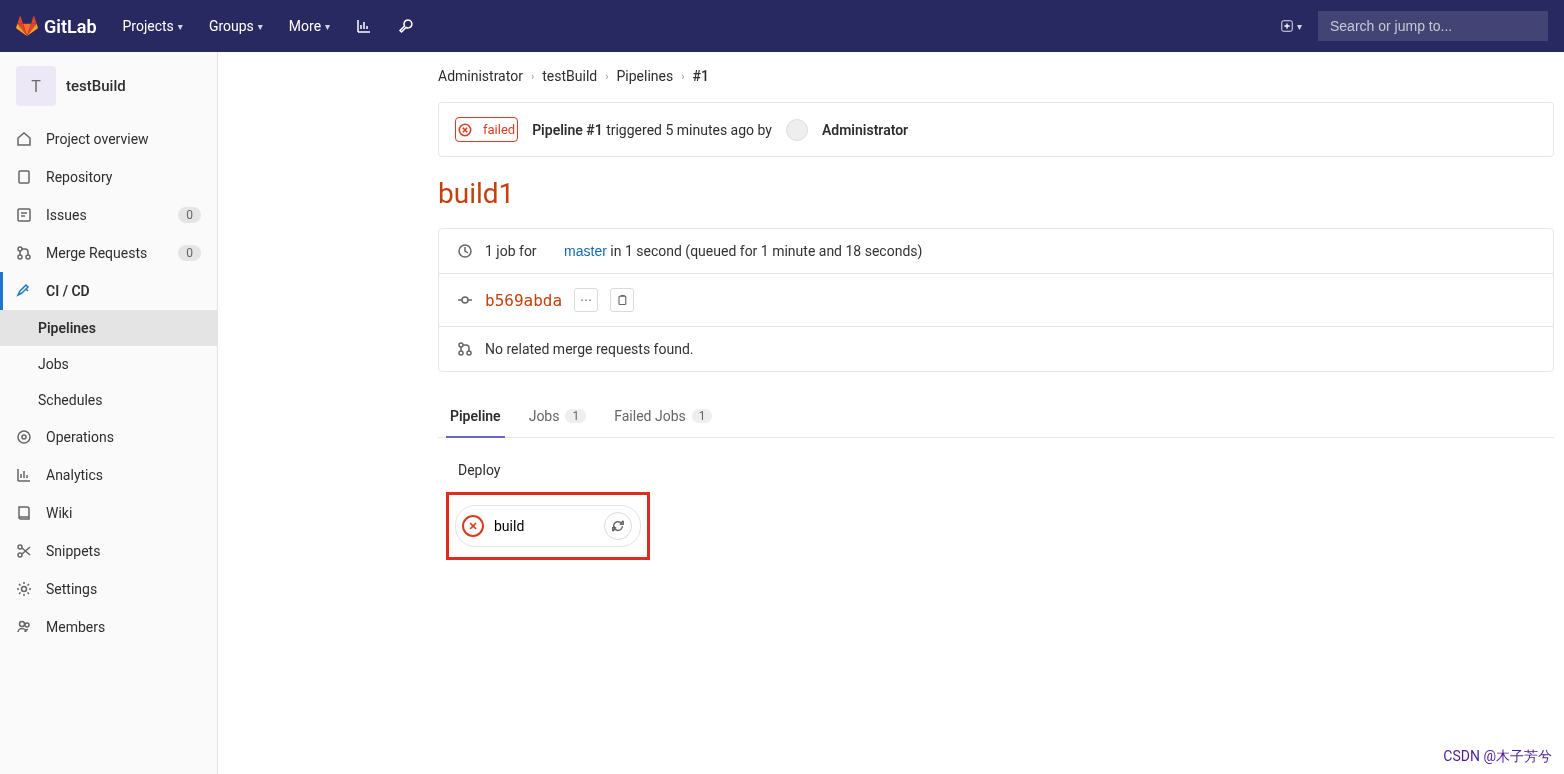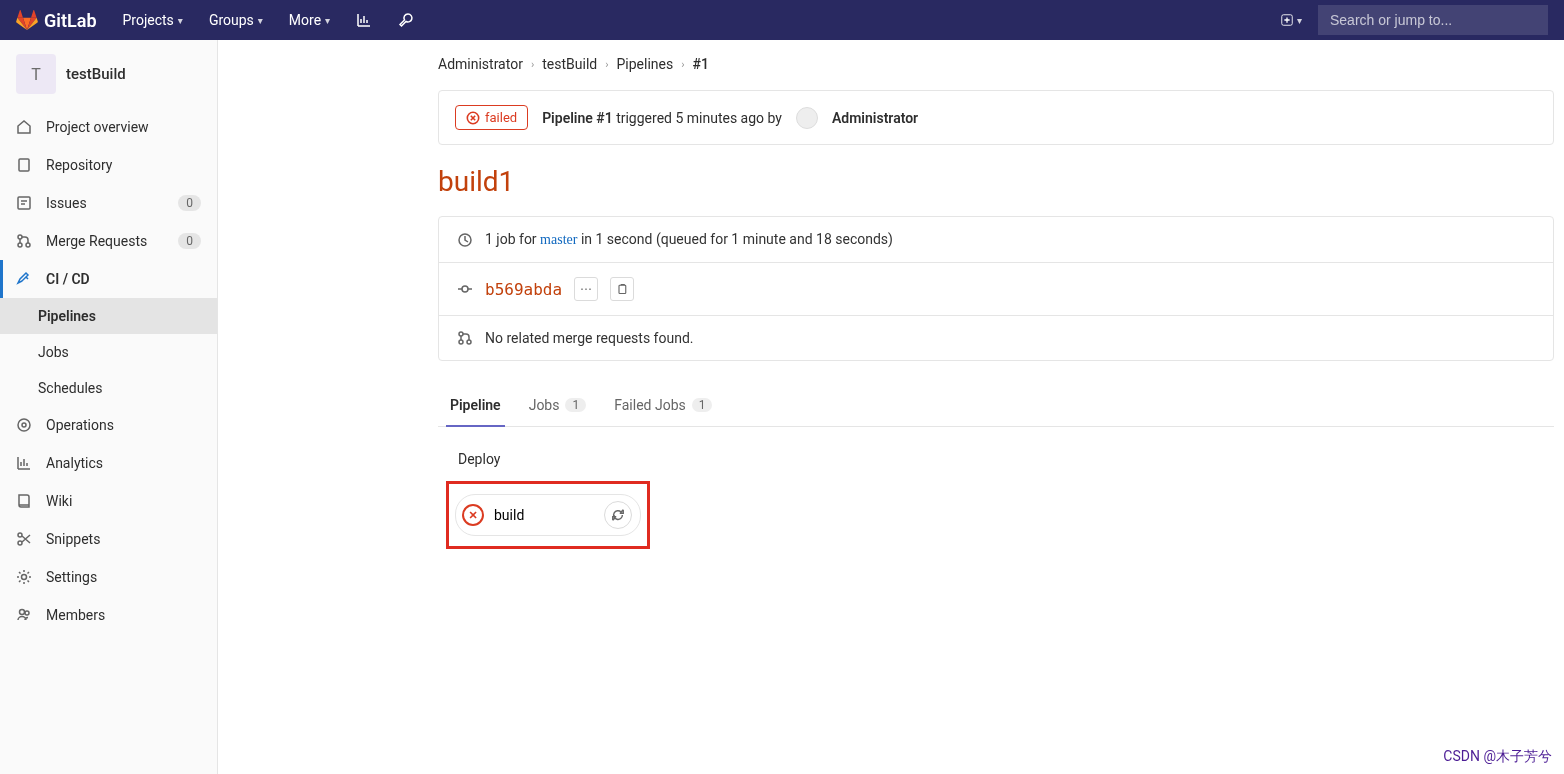--- a/index.html
+++ b/index.html
@@ -1,20 +1,20 @@
 <!DOCTYPE html>
 <html><head>
 <meta charset="utf-8">
 <style>
 * { box-sizing: border-box; margin: 0; padding: 0; }
 body { font-family: -apple-system, BlinkMacSystemFont, "Segoe UI", Roboto, sans-serif; font-size: 14px; color: #2e2e2e; background: #fff; }
 a { text-decoration: none; color: inherit; }
 
 
-.navbar { height: 40px; background: #292961; display: flex; align-items: center; padding: 0 16px; color: #fff; }
+.navbar { height: 52px; background: #292961; display: flex; align-items: center; padding: 0 16px; color: #fff; }
 .navbar-left { display: flex; align-items: center; gap: 6px; }
 .logo { display: flex; align-items: center; gap: 6px; margin-right: 10px; }
 .logo-text { font-weight: 600; font-size: 18px; }
 .nav-item { display: flex; align-items: center; gap: 4px; padding: 0 10px; height: 40px; cursor: pointer; font-size: 14px; }
 .chevron { font-size: 10px; opacity: 0.8; }
 .navbar-right { margin-left: auto; display: flex; align-items: center; gap: 8px; }
 .plus-btn { display: flex; align-items: center; gap: 3px; padding: 4px 8px; cursor: pointer; }
 .search-box { background: rgba(255,255,255,0.12); border: none; color: #fff; padding: 7px 12px; width: 230px; font-size: 14px; }
 .search-box::placeholder { color: rgba(255,255,255,0.7); }
 
@@ -35,34 +35,34 @@
 .sub-item { padding: 10px 16px 10px 38px; cursor: pointer; color: #2e2e2e; }
 .sub-item.active { background: #e4e4e4; font-weight: 600; }
 
 
 .content { padding: 16px 0 24px 0; max-width: none; margin-left: 220px; margin-right: 10px; }
 .breadcrumbs { display: flex; align-items: center; gap: 8px; font-size: 14px; color: #666; padding-bottom: 18px; }
 .breadcrumbs .crumb { color: #2e2e2e; cursor: pointer; }
 .breadcrumbs .sep { color: #999; font-size: 11px; }
 
 .pipeline-header-row { display: flex; align-items: center; gap: 14px; border: 1px solid #e5e5e5; border-radius: 4px; padding: 14px 16px; margin-bottom: 20px; }
-.status-badge { display: inline-flex; align-items: center; gap: 5px; border: 1px solid #db3b21; color: #db3b21; border-radius: 4px; padding: 4px 10px; font-size: 13px; }
+.status-badge { display: inline-flex; align-items: center; gap: 11px; border: 1px solid #db3b21; color: #db3b21; border-radius: 4px; padding: 4px 2px; font-size: 13px; }
 .status-badge .x-icon { width: 14px; height: 14px; }
 .pipeline-title-text { font-size: 14px; }
 .pipeline-title-text b { font-weight: 600; }
 .avatar-circle { width: 22px; height: 22px; border-radius: 50%; background: #eee; border: 1px solid #ddd; display: inline-block; }
 .author { font-weight: 600; }
 
 .page-title { font-size: 28px; font-weight: 400; margin-bottom: 18px; color: #c2410c; }
 
 .info-panel { border: 1px solid #e5e5e5; border-radius: 4px; }
 .info-row { display: flex; align-items: center; gap: 12px; padding: 14px 18px; border-bottom: 1px solid #e5e5e5; font-size: 14px; color: #333; }
 .info-row:last-child { border-bottom: none; }
 .info-icon { width: 16px; height: 16px; color: #666; display: flex; align-items: center; justify-content: center; }
-.branch-link { color: #1068bf; font-family: Liberation Serif, serif; }
+.branch-link { color: #1068bf; font-family: Liberation Sans, sans-serif; margin-left: 24px; }
 .latest-tag { background: #108548; color: #fff; padding: 2px 8px; border-radius: 3px; font-size: 12px; }
 .sha-link { color: #c2410c; font-family: monospace; font-size: 16px; }
 .icon-btn { border: 1px solid #dbdbdb; background: #fff; border-radius: 3px; width: 24px; height: 24px; display: inline-flex; align-items: center; justify-content: center; cursor: pointer; color: #666; font-size: 12px; }
 
 .tabs { display: flex; gap: 20px; border-bottom: 1px solid #e5e5e5; margin-top: 24px; padding: 0 8px; }
 .tab { padding: 12px 4px; cursor: pointer; color: #666; display: flex; align-items: center; gap: 6px; border-bottom: 2px solid transparent; margin-bottom: -1px; }
 .tab.active { color: #2e2e2e; font-weight: 600; border-bottom-color: #6666c4; }
 .tab-count { background: #eee; color: #666; border-radius: 10px; padding: 0 7px; font-size: 12px; }
 
 .stage-area { padding: 24px 8px; }

